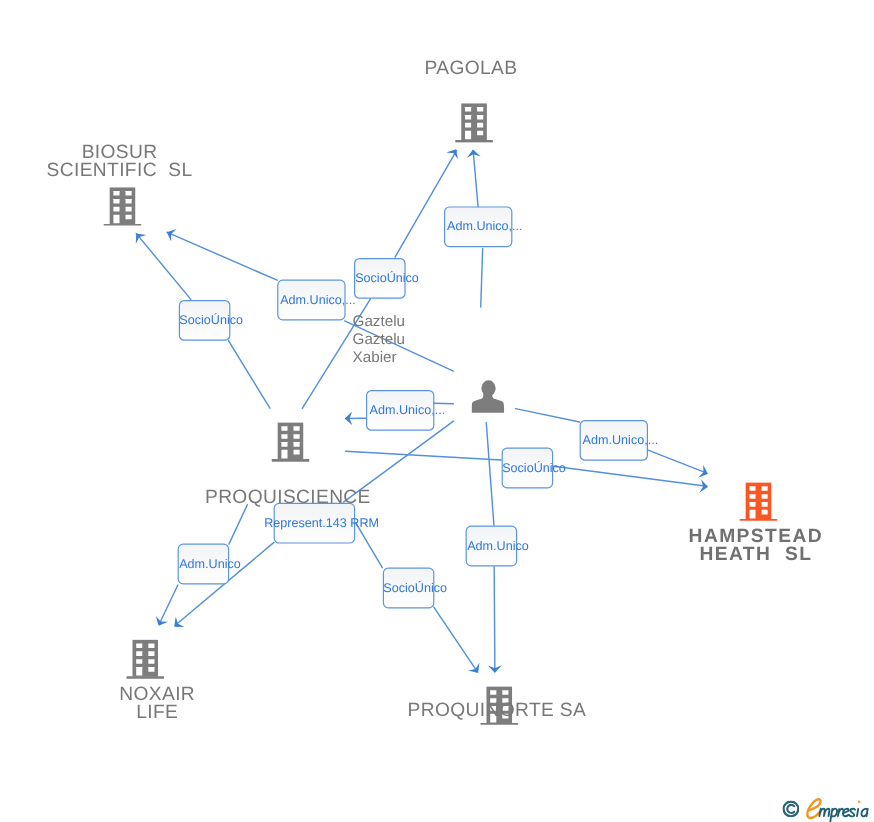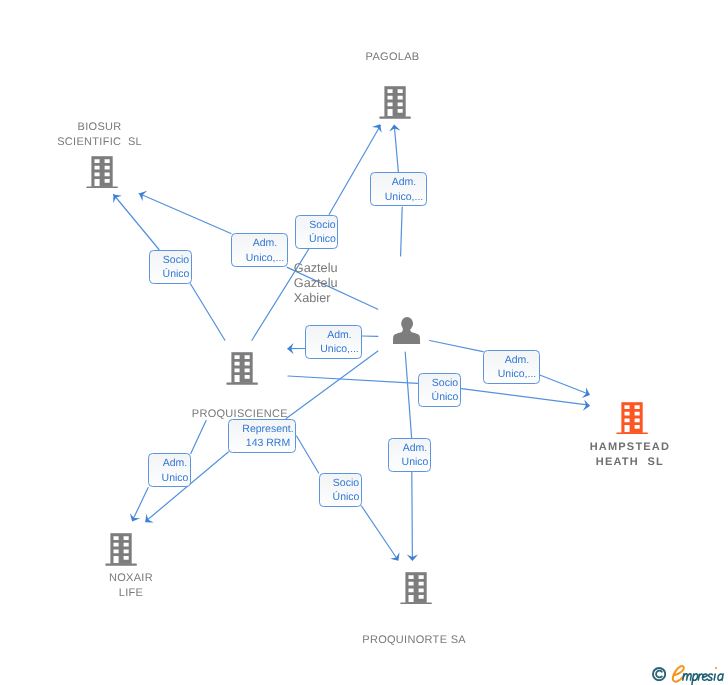--- a/index.html
+++ b/index.html
@@ -2,29 +2,29 @@
 <html><head>
 <meta charset="utf-8">
 <title>Empresia relationship graph</title>
 <style>
   html,body{margin:0;padding:0;background:#ffffff;}
   body{width:728px;height:685px;overflow:hidden;
        font-family:"Liberation Sans",sans-serif;-webkit-font-smoothing:antialiased;text-rendering:geometricPrecision;}
   #stage{position:relative;width:728px;height:685px;background:#fff;}
   svg.layer{position:absolute;left:0;top:0;width:728px;height:685px;overflow:visible;}
   .node-icon{position:absolute;}
-  .node-label{position:absolute;text-align:center;color:#787878;font-size:11px;
+  .node-label{position:absolute;text-align:center;color:#787878;font-size:16px;
       line-height:15.0px;white-space:pre;letter-spacing:0.3px;}
   .node-label.bold{font-weight:bold;color:#707070;letter-spacing:1.2px;}
   .person-label{position:absolute;text-align:left;color:#787878;font-size:12.7px;
       line-height:14.9px;white-space:pre;}
   .edge-label{position:absolute;box-sizing:border-box;border:1.2px solid #5b95e0;border-radius:4.5px;
       background:linear-gradient(180deg,#f3f4f6 0%,#f8f9fa 55%,#fefefe 100%);
       color:#3278d6;font-size:10.5px;line-height:14.8px;text-align:center;padding-top:1.6px;
-      display:flex;flex-direction:column;justify-content:center;align-items:center;padding-left:12px;}
+      display:flex;flex-direction:row;justify-content:center;align-items:center;padding-left:12px;}
   .edge-label span{display:block;white-space:pre;}
   #watermark{position:absolute;}
   #watermark .wlogo{position:absolute;}
 </style>
 </head>
 <body>
 
 <div id="stage">
 
   <svg class="layer" id="edge-layer" viewBox="0 0 728 685">
@@ -213,21 +213,21 @@
       </g>
     </svg>
   </div>
 
 <div class="node-label" style="left: -10.4px; top: 119.5px; width: 220px;"><div>BIOSUR</div><div>SCIENTIFIC  SL</div></div>
     <div class="node-label" style="left: 282.5px; top: 50.2px; width: 220px;"><div>PAGOLAB</div></div>
     <div class="node-label" style="left: 129.9px; top: 390.9px; width: 220px; margin-top: 16px;"><div>PROQUISCIENCE</div><div>SL</div></div>
     <div class="person-label" style="left: 293.8px; top: 261.4px; width: 220px;"><div>Gaztelu</div><div>Gaztelu</div><div>Xabier</div></div>
     <div class="node-label bold" style="left: 519.9px; top: 440.4px; width: 220px;"><div>HAMPSTEAD</div><div>HEATH  SL</div></div>
     <div class="node-label" style="left: 21px; top: 571.2px; width: 220px;"><div>NOXAIR</div><div>LIFE</div></div>
-    <div class="node-label" style="left: 304.1px; top: 633px; width: 220px;"><div>PROQUINORTE SA</div></div>
+    <div class="node-label" style="left: 304.1px; top: 585px; width: 220px;"><div>PROQUINORTE SA</div></div>
     <div class="edge-label" style="left: 148.5px; top: 249.5px; width: 43px; height: 34px;">
       <span>Socio</span>
       <span>Único</span>
     </div>
     <div class="edge-label" style="left: 230.5px; top: 233px; width: 57px; height: 34px;">
       <span>Adm.</span>
       <span>Unico,...</span>
     </div>
     <div class="edge-label" style="left: 295px; top: 214.5px; width: 43px; height: 34px;">
       <span>Socio</span>

